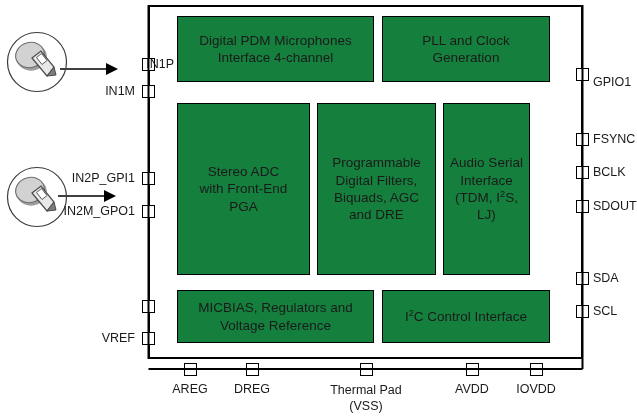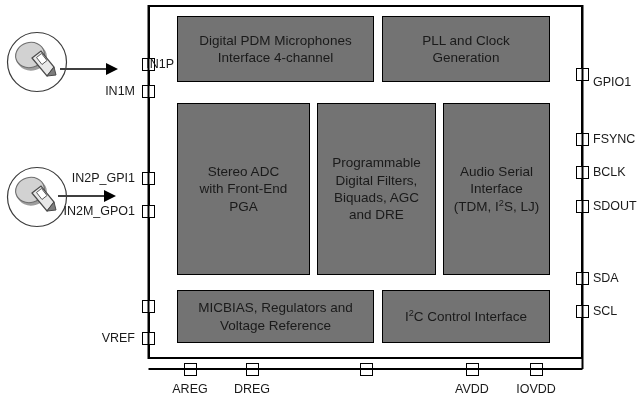--- a/index.html
+++ b/index.html
@@ -29,40 +29,40 @@
     border: 2px solid #000000;
     box-sizing: border-box;
     background: transparent;
   }
 
   
   .block {
     position: absolute;
     border: 1.6px solid #000000;
     box-sizing: border-box;
-    background: #737373;
+    background: #15803d;
     display: flex;
     align-items: center;
     justify-content: center;
     text-align: center;
     color: #1a1a1a;
     font-size: 13.5px;
     line-height: 1.28;
     padding: 2px 4px;
   }
   .block span.blk-text {
     display: block;
     white-space: pre-line;
   }
 
   .blk-pdm    { left: 177px; top: 16px;  width: 197px; height: 66px; }
   .blk-pll    { left: 382px; top: 16px;  width: 168px; height: 66px; }
   .blk-adc    { left: 177px; top: 103px; width: 133px; height: 172px; }
   .blk-filt   { left: 317px; top: 103px; width: 119px; height: 172px; }
-  .blk-asi    { left: 443px; top: 103px; width: 107px; height: 172px; }
+  .blk-asi    { left: 443px; top: 103px; width: 87px; height: 172px; }
   .blk-micb   { left: 177px; top: 290px; width: 197px; height: 53px; }
   .blk-i2c    { left: 382px; top: 290px; width: 168px; height: 53px; }
 
   
   .pad {
     position: absolute;
     width: 13px;
     height: 13px;
     border: 1.6px solid #000000;
     background: #ffffff;
@@ -206,20 +206,22 @@
   <div class="pad" style="left:576px; top:305px;"></div>
   <div class="pin-label left-aligned" style="left:593px; top:305px;">SCL</div>
 
   <div class="pad" style="left:184px; top:363px;"></div>
   <div class="pin-label center-aligned" style="left:150px; top:383px; width:80px;">AREG</div>
 
   <div class="pad" style="left:246px; top:363px;"></div>
   <div class="pin-label center-aligned" style="left:212px; top:383px; width:80px;">DREG</div>
 
   <div class="pad" style="left:360px; top:363px;"></div>
+  <div class="pin-label center-aligned" style="left:316px; top:383px; width:100px; white-space:pre-line; line-height:1.25;">Thermal Pad
+(VSS)</div>
 
   <div class="pad" style="left:466px; top:363px;"></div>
   <div class="pin-label center-aligned" style="left:432px; top:383px; width:80px;">AVDD</div>
 
   <div class="pad" style="left:530px; top:363px;"></div>
   <div class="pin-label center-aligned" style="left:494px; top:383px; width:84px;">IOVDD</div>
 
   <svg style="position:absolute; left:0; top:0; width:637px; height:417px; pointer-events:none;">
 
     <line x1="148.5" y1="5" x2="148.5" y2="359" stroke="#000000" stroke-width="2"></line>

